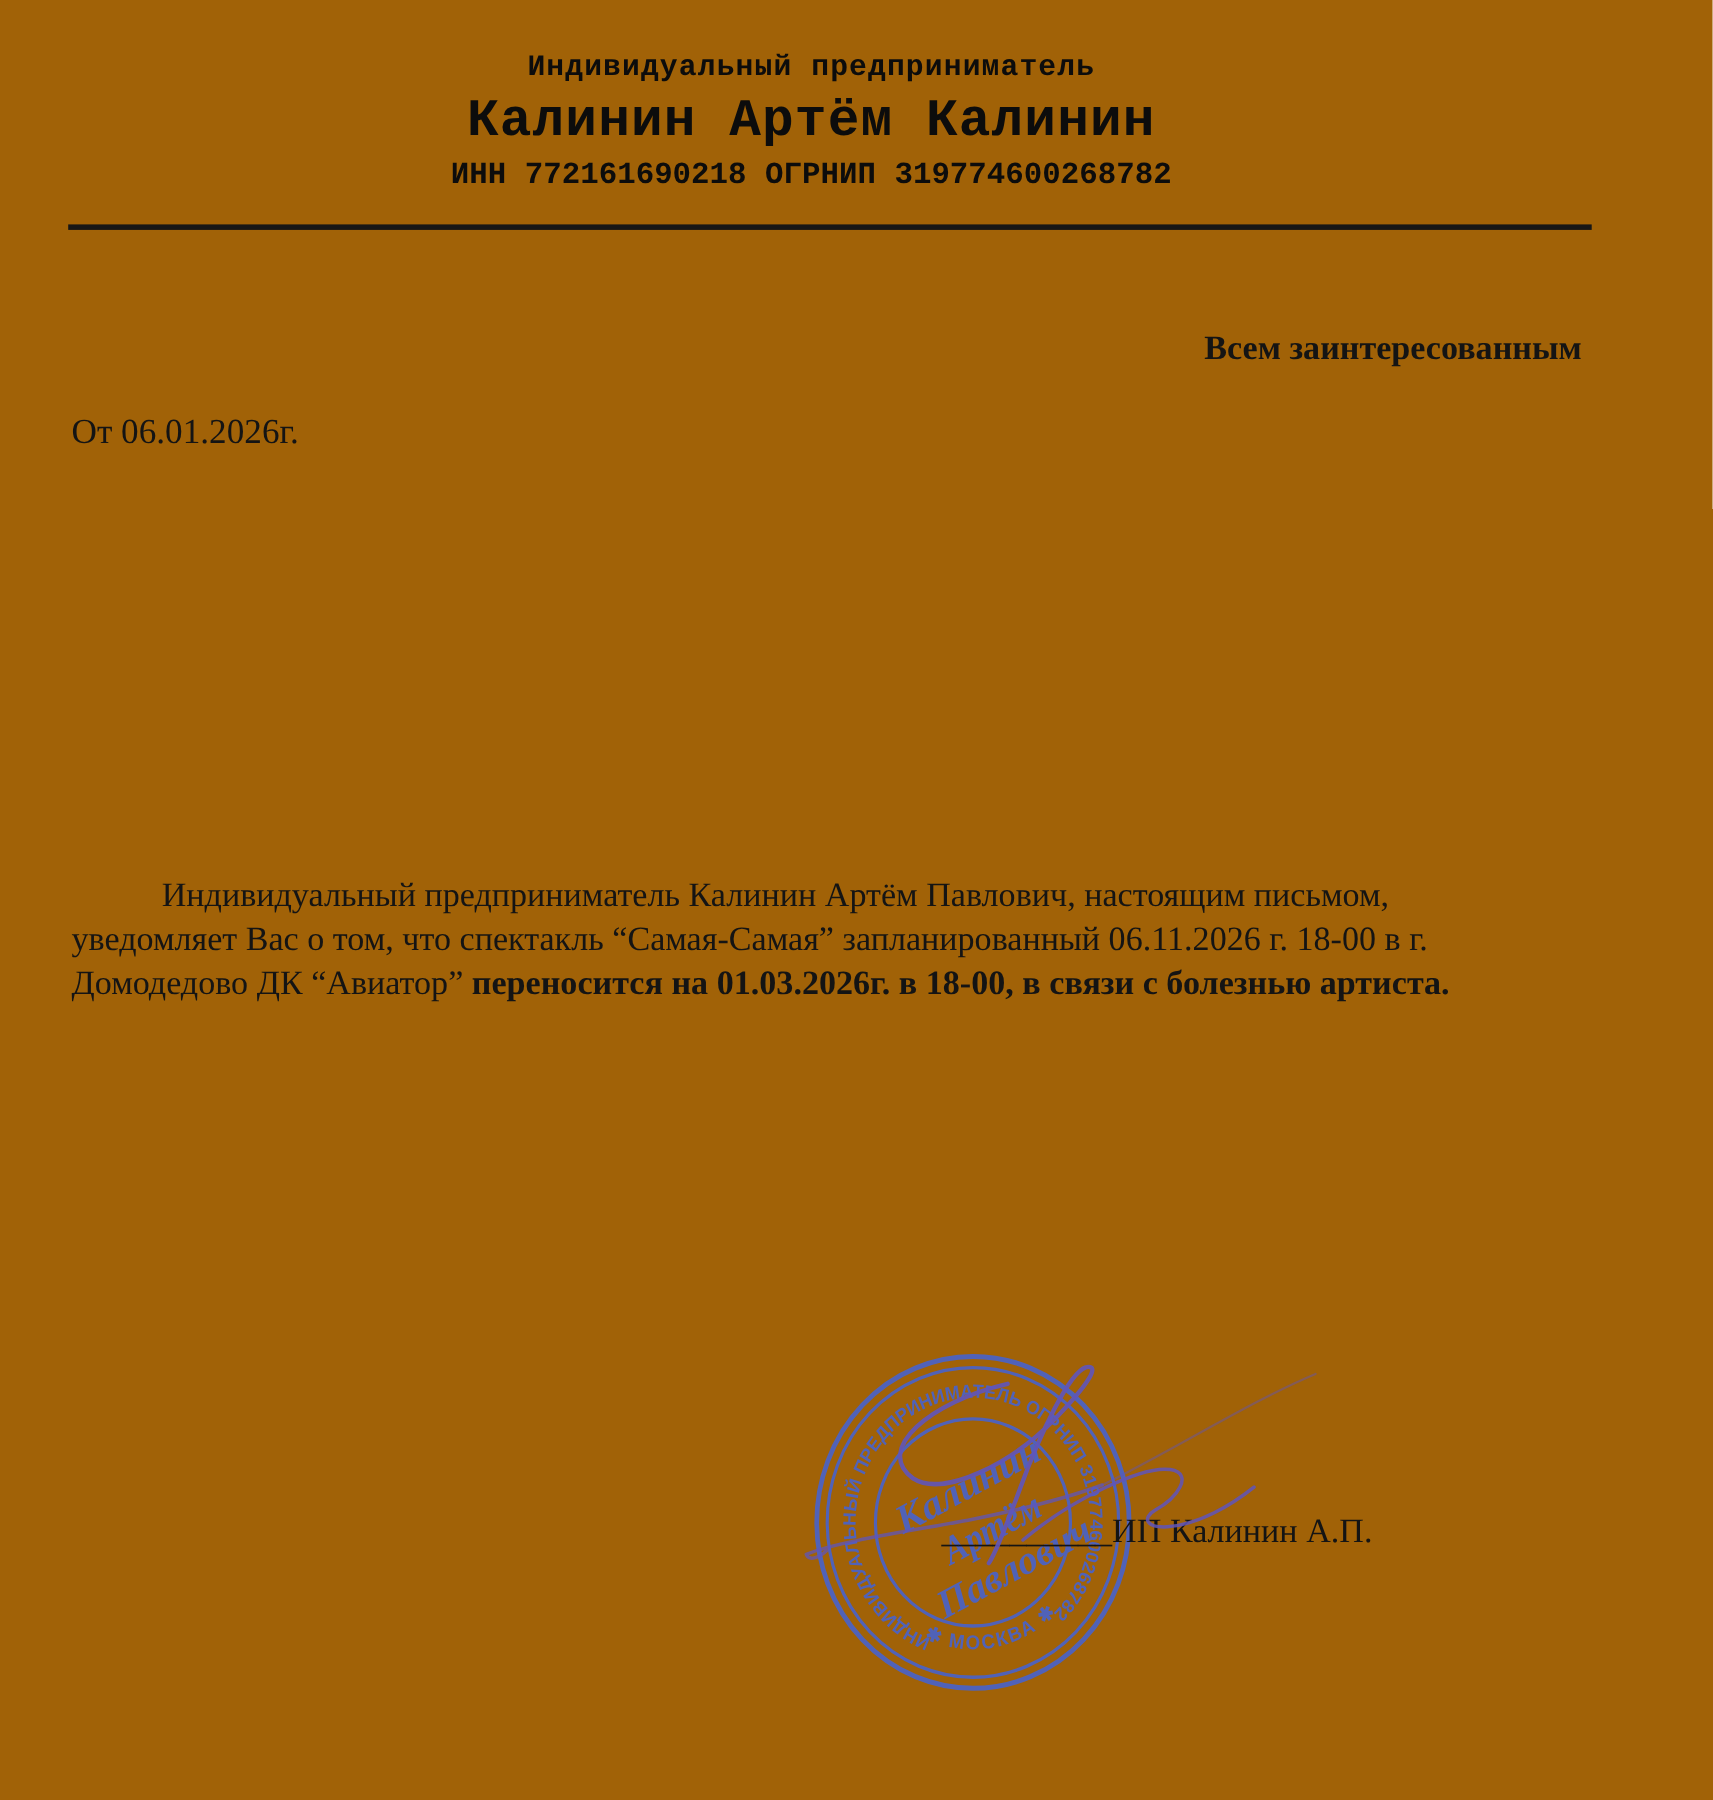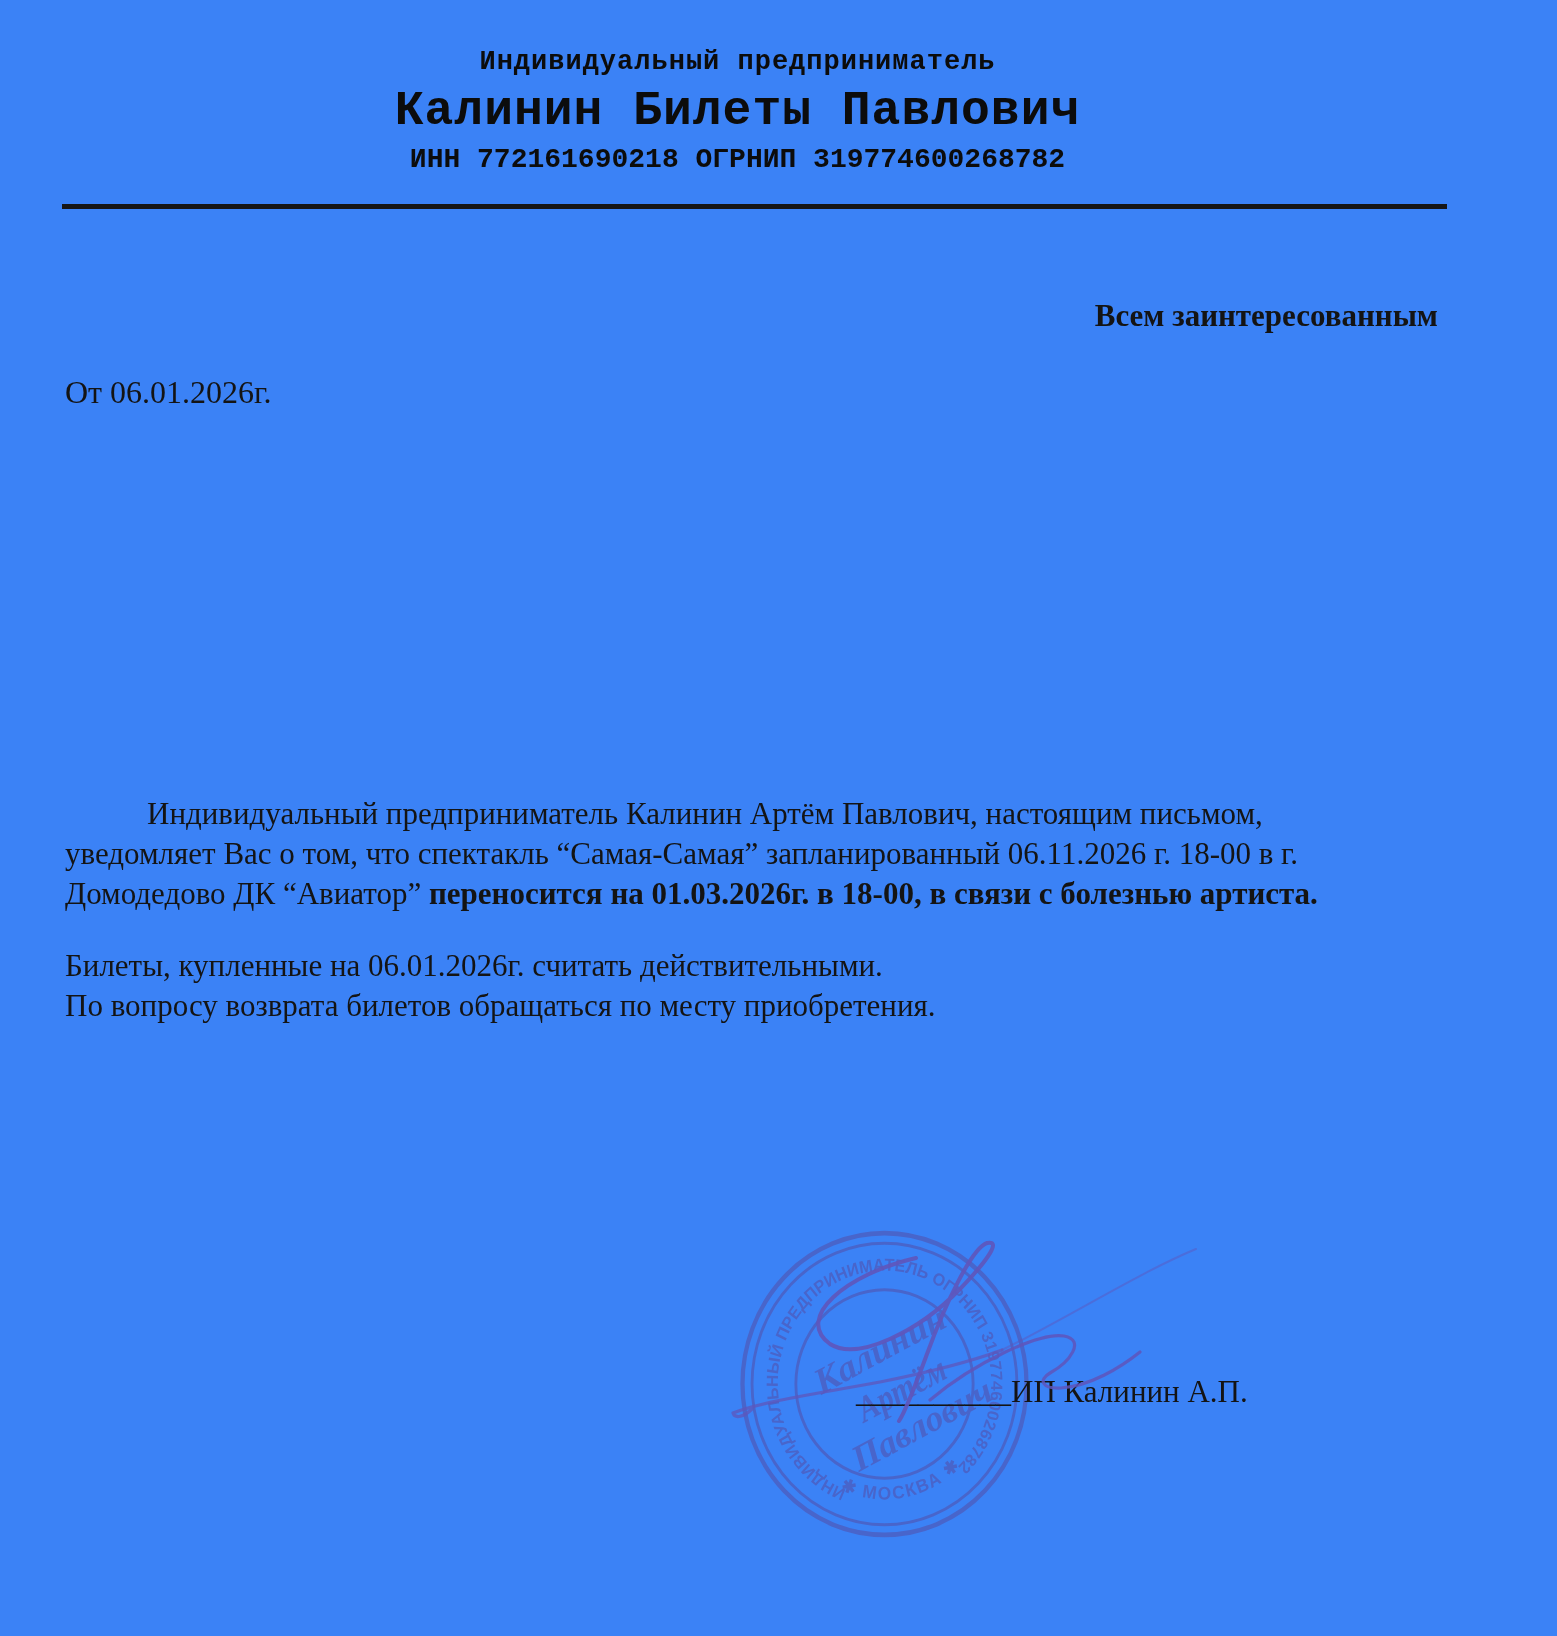--- a/index.html
+++ b/index.html
@@ -1,19 +1,19 @@
 <!DOCTYPE html>
 <html lang="ru"><head>
 <meta charset="utf-8">
 <style>
   html,body{margin:0;padding:0;background:#ffffff;}
   #page{
     position:relative;
     width:1557px;height:1636px;
-    background:#3b82f6;
+    background:#a16207;
     font-family:"Liberation Serif", serif;
     color:#141414;
     overflow:hidden;
   }
   
   .letterhead{
     position:absolute;top:46px;left:0;width:1475px;
     text-align:center;
     font-family:"Liberation Mono", monospace;
     font-weight:bold;
@@ -65,39 +65,35 @@
     font-weight:bold;font-style:italic;
   }
 </style>
 </head>
 <body>
 
 <div id="page">
 
   <div class="letterhead">
     <div class="lh-type">Индивидуальный предприниматель</div>
-    <div class="lh-name">Калинин Билеты Павлович</div>
+    <div class="lh-name">Калинин Артём Калинин</div>
     <div class="lh-req">ИНН 772161690218 ОГРНИП 319774600268782</div>
   </div>
 
   <div class="rule"></div>
 
   <div class="ref-addressee">Всем заинтересованным</div>
   <div class="ref-date">От 06.01.2026г.</div>
 
   <div class="paragraph">
     <div class="indent">Индивидуальный предприниматель Калинин Артём Павлович, настоящим письмом,</div>
     <div>уведомляет Вас о том, что спектакль “Самая-Самая” запланированный 06.11.2026 г. 18-00 в г.</div>
     <div><span>Домодедово ДК “Авиатор” </span><span class="bold">переносится на 01.03.2026г. в 18-00, в связи с болезнью артиста.</span></div>
   </div>
 
-  <div class="tickets">
-    <div>Билеты, купленные на 06.01.2026г. считать действительными.</div>
-    <div>По вопросу возврата билетов обращаться по месту приобретения.</div>
-  </div>
 
   <svg class="stamp-svg" viewBox="0 0 320 320" preserveAspectRatio="none">
     <g fill="none" stroke="#4a63c8">
       <circle cx="160" cy="160" r="149" stroke-width="4.5"></circle>
       <circle cx="160" cy="160" r="139" stroke-width="3"></circle>
       <circle cx="160" cy="160" r="93" stroke-width="3"></circle>
     </g>
     <defs>
       <path id="rimTop" d="M 121.7 265.2 A 112 112 0 1 1 232 245.8"></path>
       <path id="rimBottom" d="M 111.8 263.3 A 114 114 0 0 0 240.6 240.6"></path>

